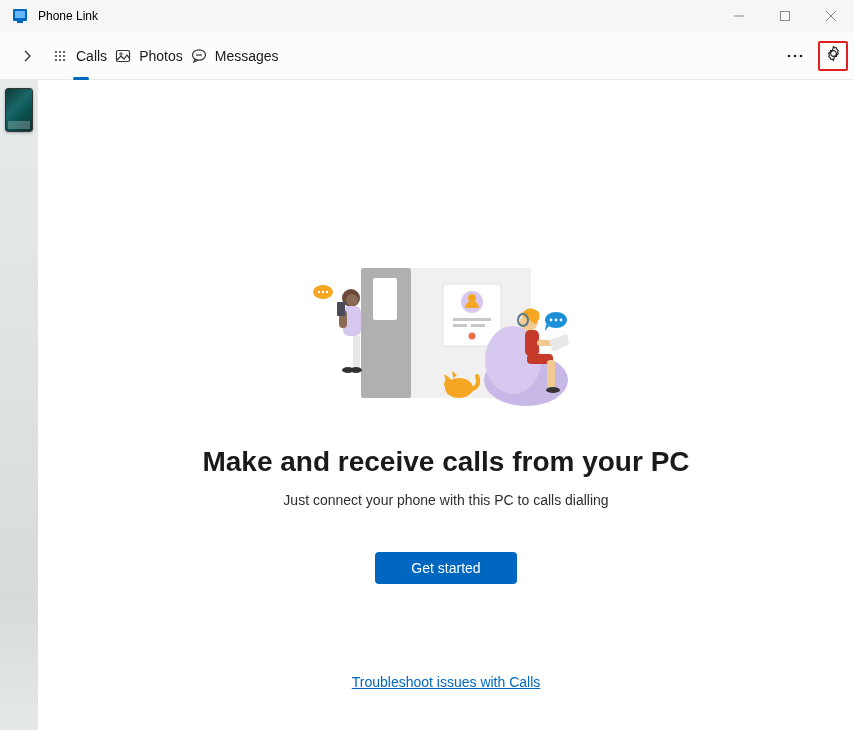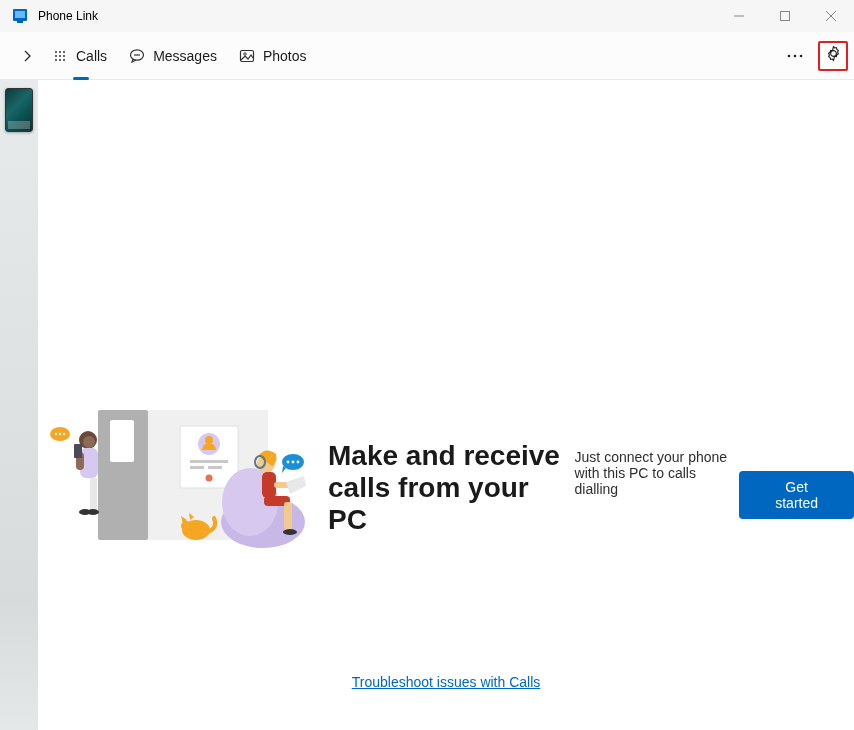--- a/index.html
+++ b/index.html
@@ -62,21 +62,21 @@
       width: 34px;
       height: 34px;
       display: flex;
       align-items: center;
       justify-content: center;
       color: #222;
       margin-right: 8px;
     }
     .tabs {
       display: flex;
-      gap: 22px;
+      gap: 8px;
       align-items: flex-start;
       height: 100%;
     }
     .tab {
       display: flex;
       align-items: center;
       gap: 8px;
       font-size: 14px;
       color: #1a1a1a;
       height: 100%;
@@ -157,21 +157,21 @@
       left: 2px;
       right: 2px;
       height: 8px;
       background: rgba(255,255,255,0.25);
     }
     .main {
       flex: 1;
       background: #fff;
       position: relative;
       display: flex;
-      flex-direction: row;
+      flex-direction: column;
       align-items: center;
       padding-top: 180px;
     }
     .hero-illustration {
       width: 290px;
       height: 150px;
       margin-bottom: 36px;
     }
     .hero-title {
       font-size: 28px;
@@ -255,36 +255,36 @@
           <circle cx="3" cy="11" r="1" fill="#333"></circle>
             <circle cx="7" cy="11" r="1" fill="#333"></circle>
             <circle cx="11" cy="11" r="1" fill="#333"></circle>
         </svg>
       </span>
       <span>Calls</span>
     </div>
     <div class="tab">
       <span class="tab-icon">
         <svg width="16" height="16" viewBox="0 0 16 16">
+          <rect x="1.5" y="2.5" width="13" height="11" rx="1.5" fill="none" stroke="#333" stroke-width="1.2"></rect>
+          <circle cx="6" cy="6" r="1.2" fill="none" stroke="#333" stroke-width="1"></circle>
+          <path d="M2 12 L6 8 L9 11 L12 7 L14 10" fill="none" stroke="#333" stroke-width="1.2"></path>
+        </svg>
+      </span>
+      <span>Photos</span>
+    </div>
+    <div class="tab">
+      <span class="tab-icon">
+        <svg width="16" height="16" viewBox="0 0 16 16">
           <ellipse cx="8" cy="7" rx="6.5" ry="5.2" fill="none" stroke="#333" stroke-width="1.2"></ellipse>
           <path d="M4 11 L3 14 L7 12" fill="none" stroke="#333" stroke-width="1.2"></path>
           <line x1="5" y1="7" x2="11" y2="7" stroke="#333" stroke-width="1.2"></line>
         </svg>
       </span>
       <span>Messages</span>
-    </div>
-    <div class="tab">
-      <span class="tab-icon">
-        <svg width="16" height="16" viewBox="0 0 16 16">
-          <rect x="1.5" y="2.5" width="13" height="11" rx="1.5" fill="none" stroke="#333" stroke-width="1.2"></rect>
-          <circle cx="6" cy="6" r="1.2" fill="none" stroke="#333" stroke-width="1"></circle>
-          <path d="M2 12 L6 8 L9 11 L12 7 L14 10" fill="none" stroke="#333" stroke-width="1.2"></path>
-        </svg>
-      </span>
-      <span>Photos</span>
     </div>
   </div>
   <div class="toolbar-right">
     <div class="more-btn">
       <svg width="16" height="4" viewBox="0 0 16 4">
         <circle cx="2" cy="2" r="1.3" fill="#222"></circle>
         <circle cx="8" cy="2" r="1.3" fill="#222"></circle>
         <circle cx="14" cy="2" r="1.3" fill="#222"></circle>
       </svg>
     </div>

